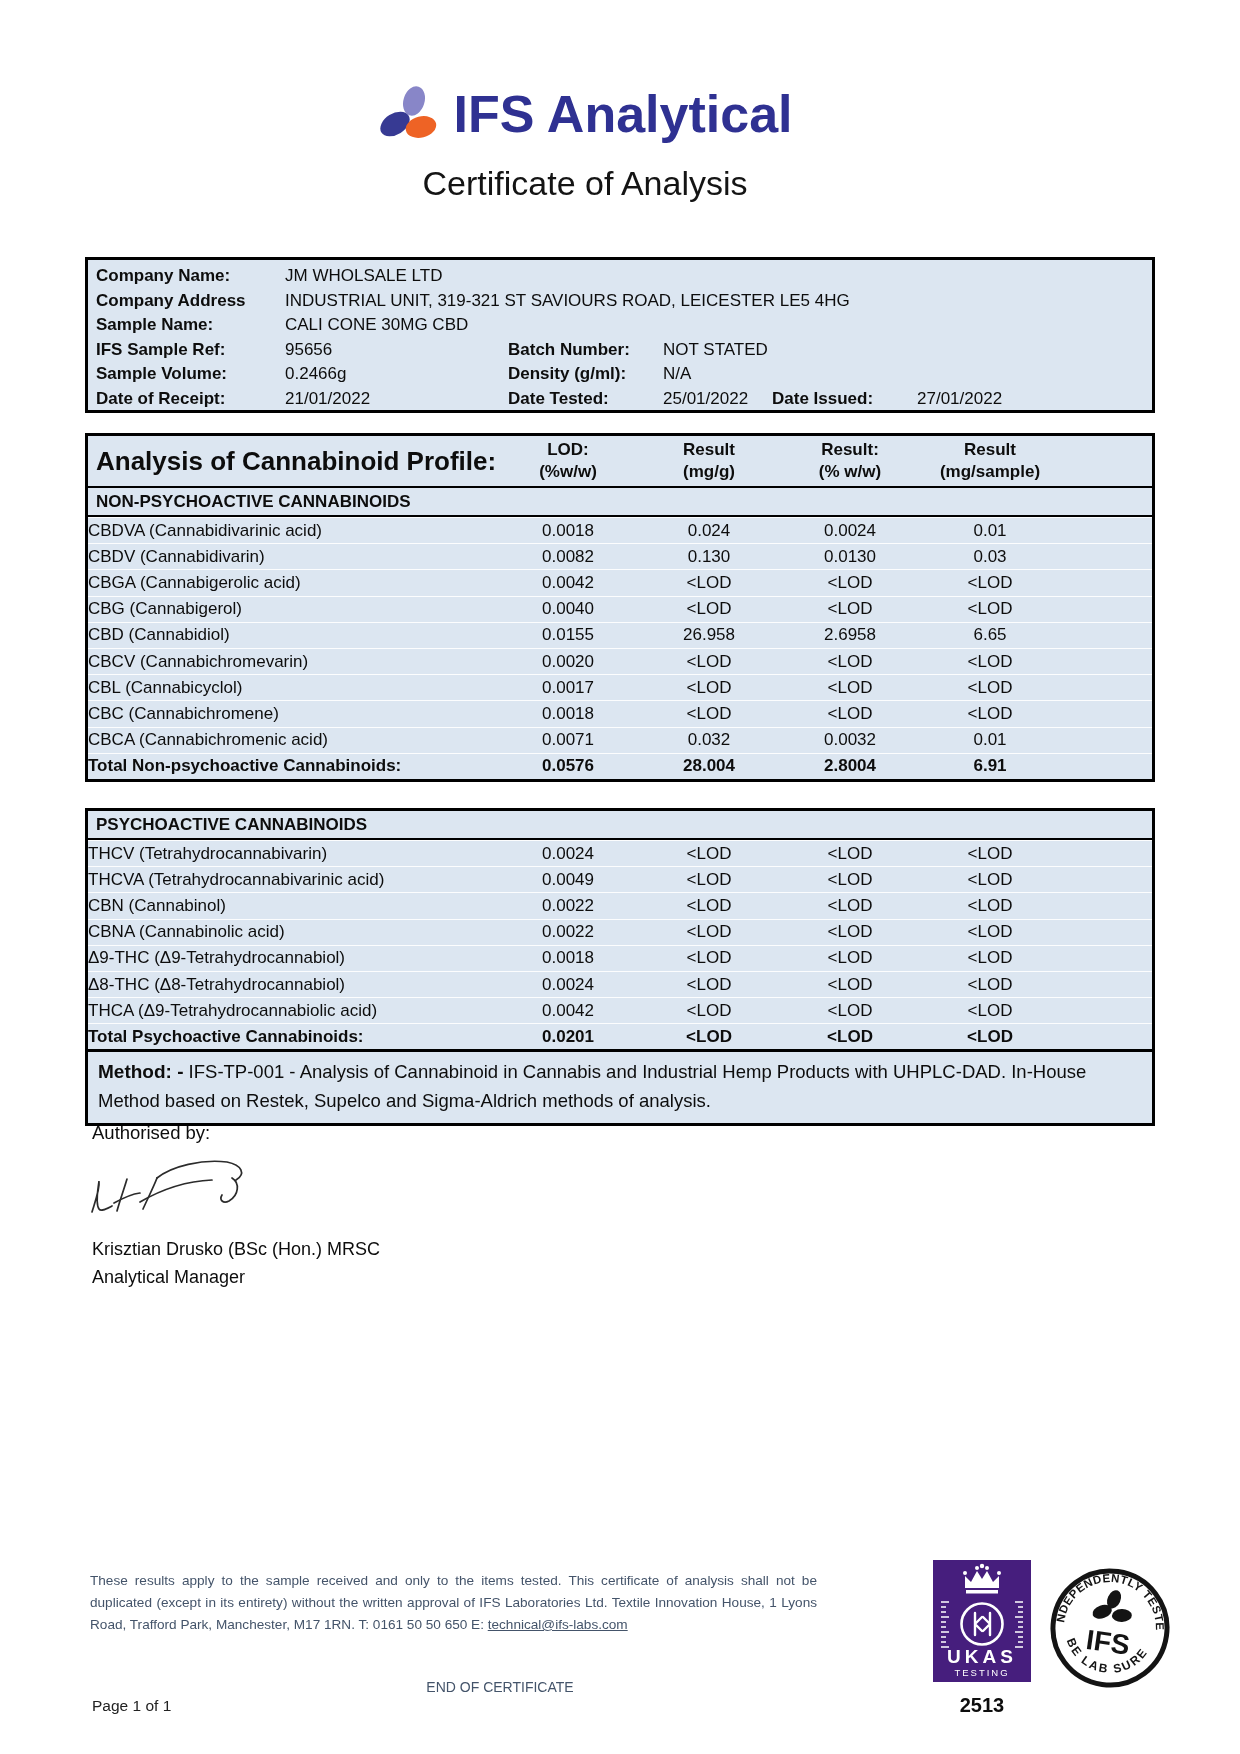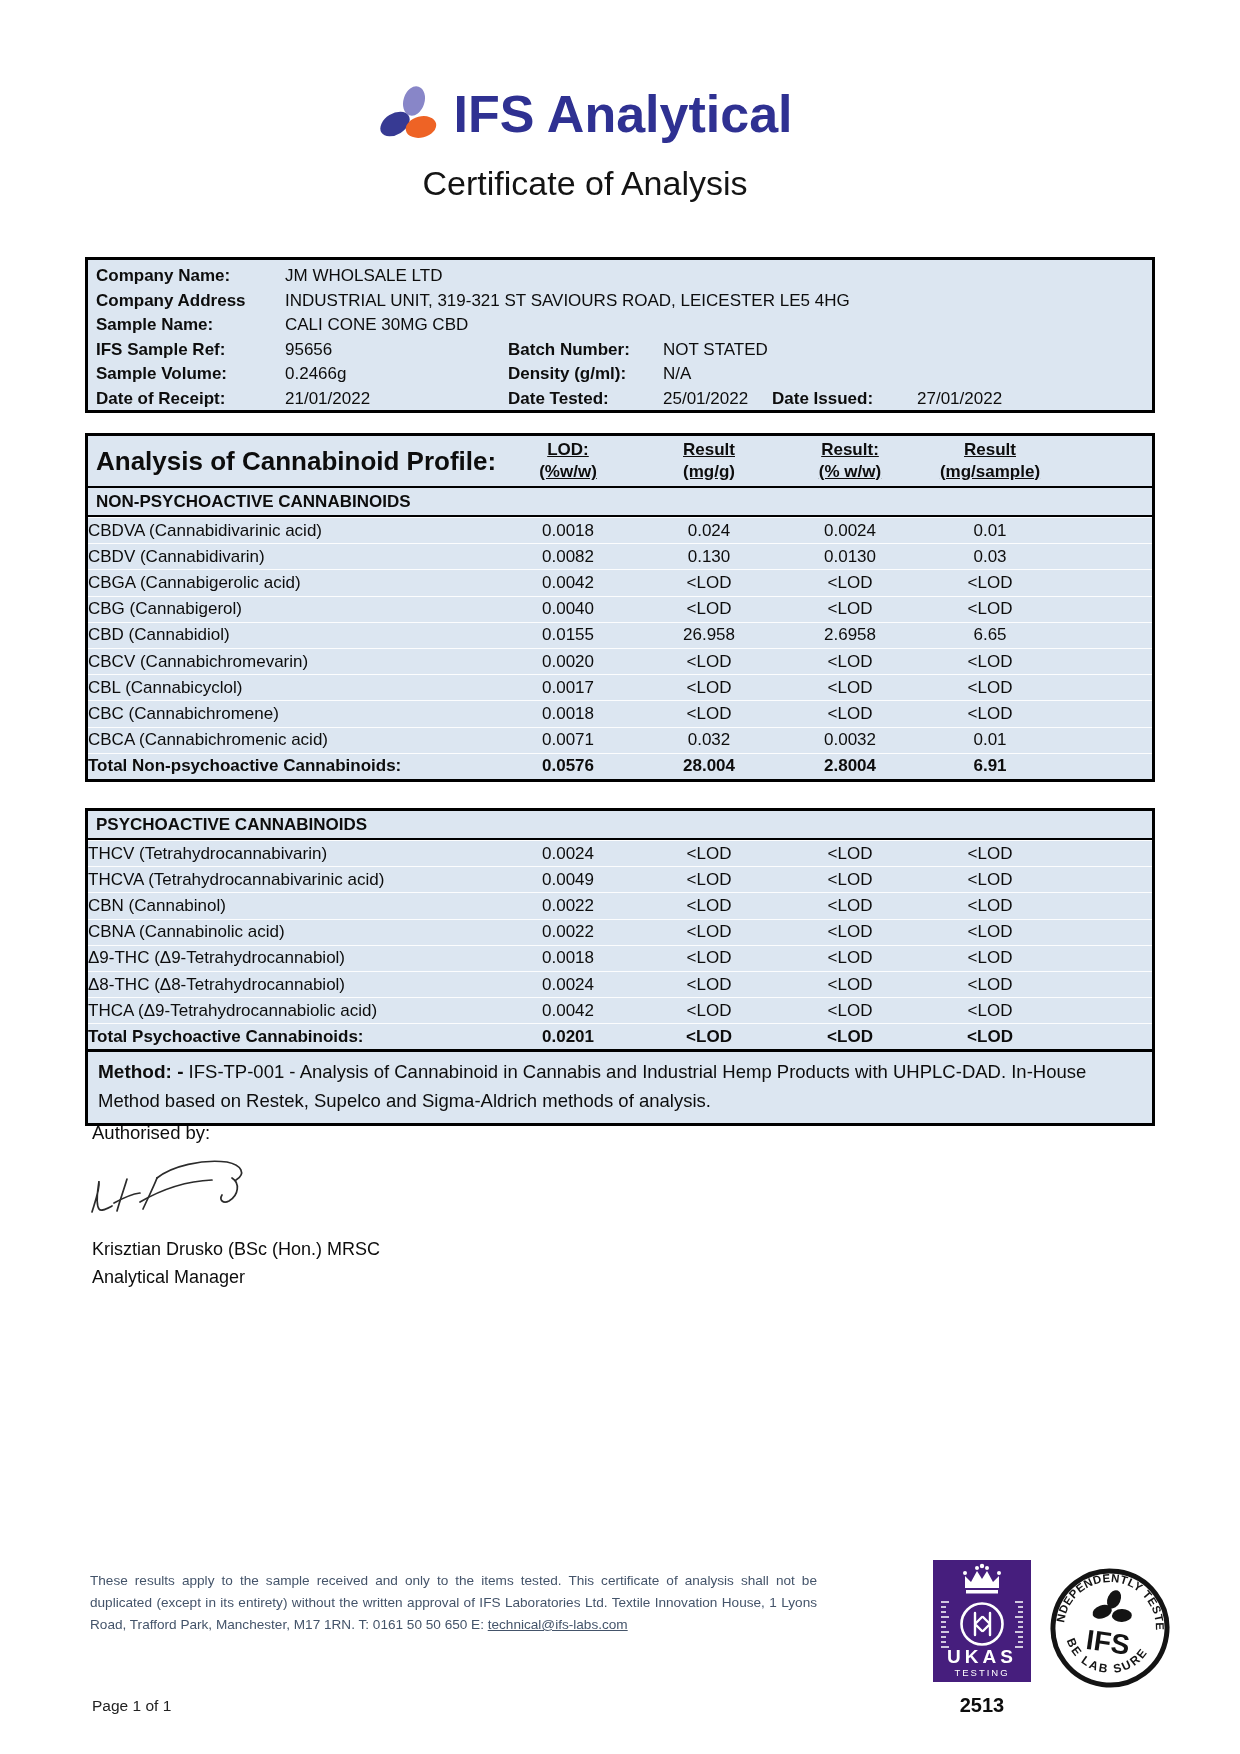--- a/index.html
+++ b/index.html
@@ -16,21 +16,21 @@
   .irow span{position:absolute;}
   .ilabel{font-weight:bold;}
   .p0{left:8px}.p1{left:197px}.p2{left:420px}.p3{left:575px}.p4{left:684px}.p5{left:829px}
   
   .atable{position:absolute;left:85px;width:1070px;box-sizing:border-box;border:3px solid #000;background:#dce6f1;}
   .t1{top:433px}.t2{top:808px}
   .t-head{display:grid;grid-template-columns:410px 140px 142px 140px 140px;padding-right:92px;
           align-items:center;height:50px;border-bottom:2.5px solid #000;}
   .t-title{font-weight:bold;font-size:26px;padding-left:8px;}
   .hcell{text-align:center;font-weight:bold;font-size:17px;line-height:1.3;}
-  .hcell span{display:block;text-decoration:underline;}
+  .hcell span{display:block;}
   .t-sec{height:27px;line-height:27px;font-weight:bold;font-size:17px;padding-left:8px;border-bottom:2.5px solid #000;}
   .t-row{display:grid;grid-template-columns:410px 140px 142px 140px 140px;padding-right:92px;
          height:25.2px;align-items:center;font-size:17px;border-top:1px solid rgba(255,255,255,.9);}
   .t-row:first-of-type{border-top:none;}
   .t-row .name{}
   .t-row .num{text-align:center;}
   .t-row.total{font-weight:bold;}
   
   .mbox{position:absolute;left:85px;top:1049px;width:1070px;box-sizing:border-box;border:3px solid #000;
         background:#dce6f1;padding:6px 12px 9px 10px;font-size:18.5px;line-height:1.5;}
@@ -319,15 +319,16 @@
       </text>
       <g fill="#141414">
         <ellipse cx="62" cy="33" rx="6.5" ry="9.5" transform="rotate(16 62 33)"></ellipse>
         <ellipse cx="52" cy="47" rx="10" ry="6.5" transform="rotate(-28 52 47)"></ellipse>
         <ellipse cx="72" cy="48" rx="10" ry="6.5" transform="rotate(-10 72 48)"></ellipse>
       </g>
       <text x="62" y="86" fill="#141414" font-family="Liberation Sans, sans-serif" font-size="28" font-weight="bold" text-anchor="middle">IFS</text>
     </g>
   </svg>
 
+  <div class="end-cert">END OF CERTIFICATE</div>
   <div class="page-num">Page 1 of 1</div>
 
 </div>
 
 </body></html>

